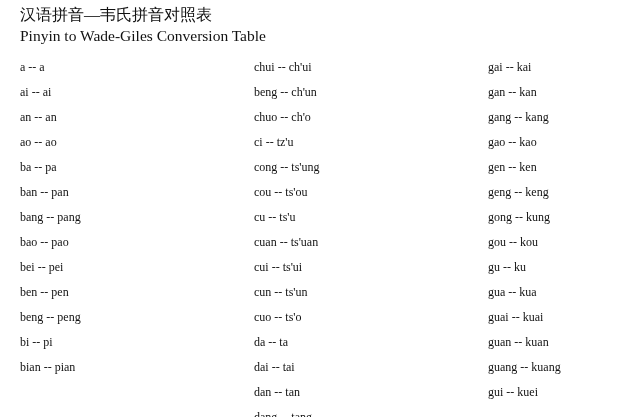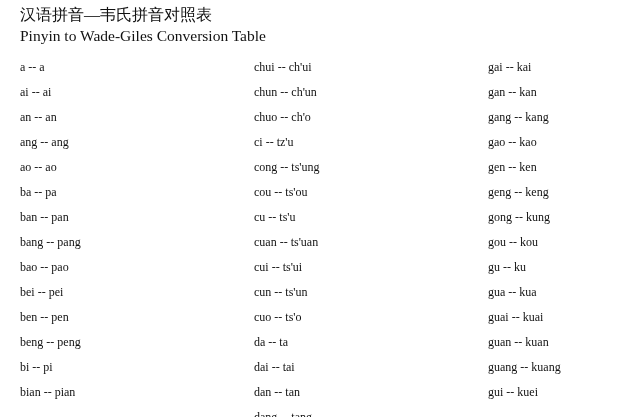--- a/index.html
+++ b/index.html
@@ -50,36 +50,35 @@
 </head>
 <body>
 
 <div class="title">汉语拼音—韦氏拼音对照表</div>
 <div class="subtitle">Pinyin to Wade-Giles Conversion Table</div>
 
 <div class="col c0">
   <div class="entry">a -- a</div>
   <div class="entry">ai -- ai</div>
   <div class="entry">an -- an</div>
-  <div class="entry">ang -- ang</div>
   <div class="entry">ao -- ao</div>
   <div class="entry">ba -- pa</div>
   <div class="entry">ban -- pan</div>
   <div class="entry">bang -- pang</div>
   <div class="entry">bao -- pao</div>
   <div class="entry">bei -- pei</div>
   <div class="entry">ben -- pen</div>
   <div class="entry">beng -- peng</div>
   <div class="entry">bi -- pi</div>
   <div class="entry">bian -- pian</div>
 </div>
 
 <div class="col c1">
   <div class="entry">chui -- ch'ui</div>
-  <div class="entry">chun -- ch'un</div>
+  <div class="entry">beng -- ch'un</div>
   <div class="entry">chuo -- ch'o</div>
   <div class="entry">ci -- tz'u</div>
   <div class="entry">cong -- ts'ung</div>
   <div class="entry">cou -- ts'ou</div>
   <div class="entry">cu -- ts'u</div>
   <div class="entry">cuan -- ts'uan</div>
   <div class="entry">cui -- ts'ui</div>
   <div class="entry">cun -- ts'un</div>
   <div class="entry">cuo -- ts'o</div>
   <div class="entry">da -- ta</div>

